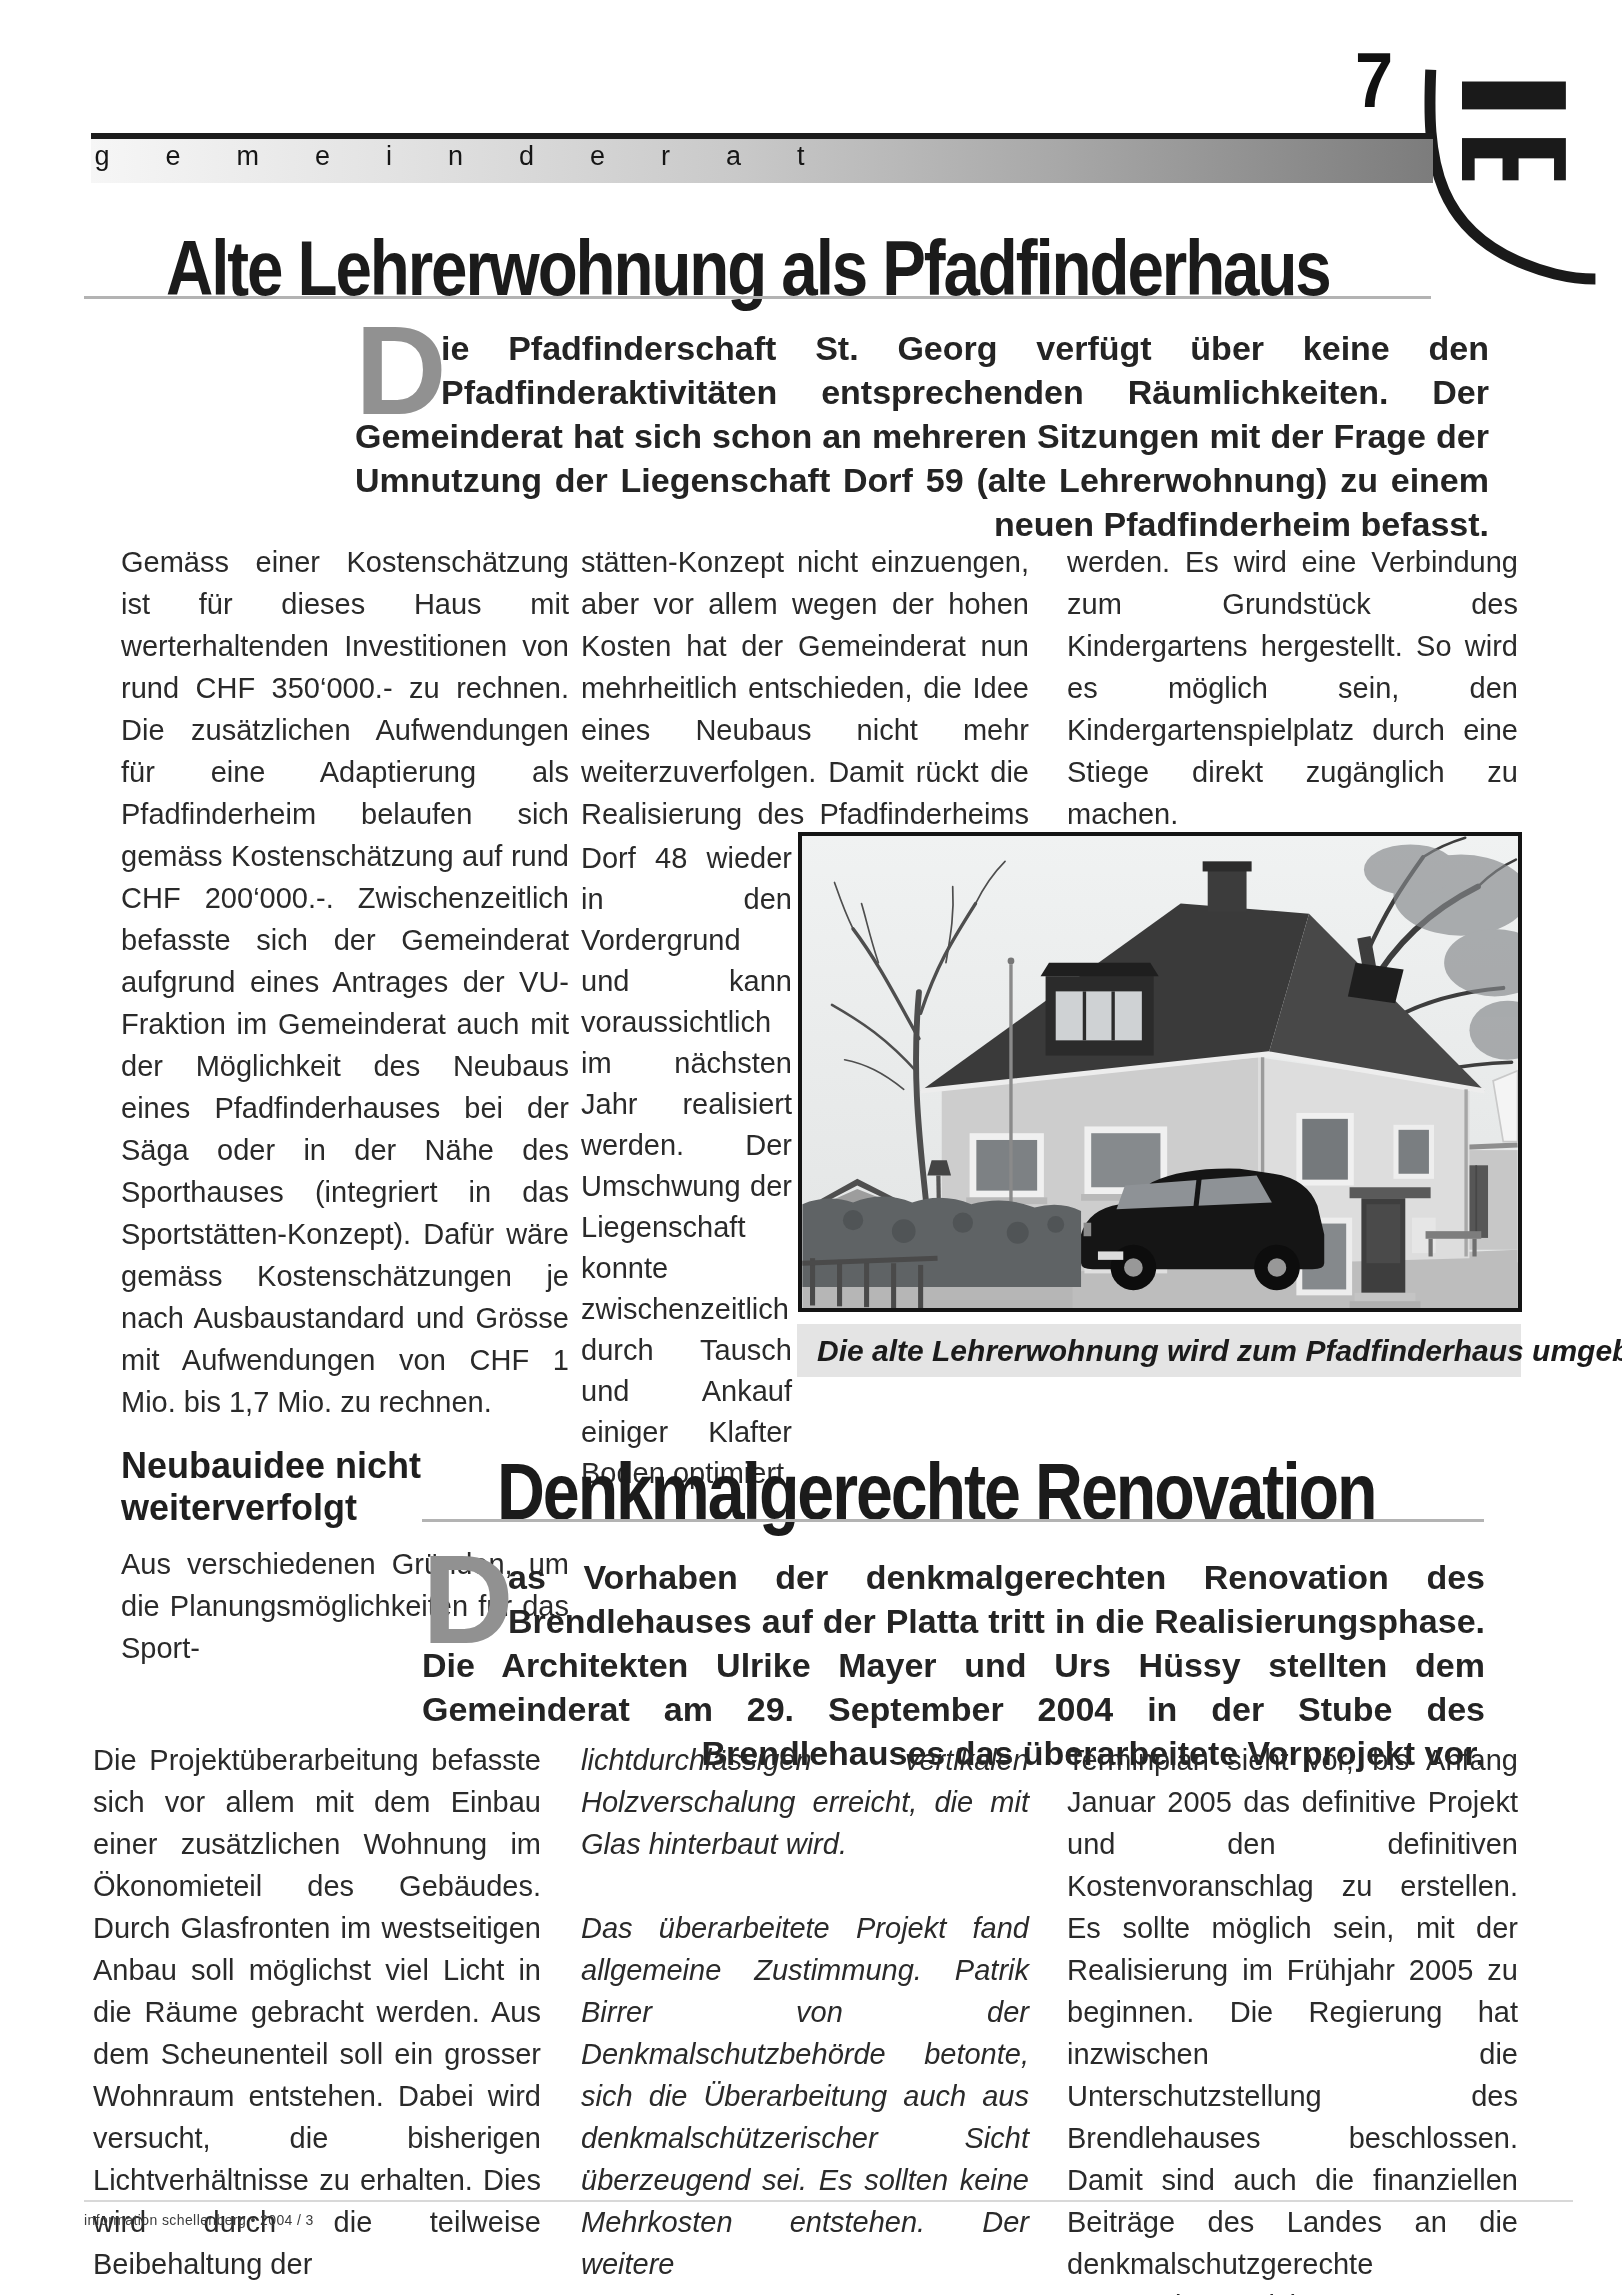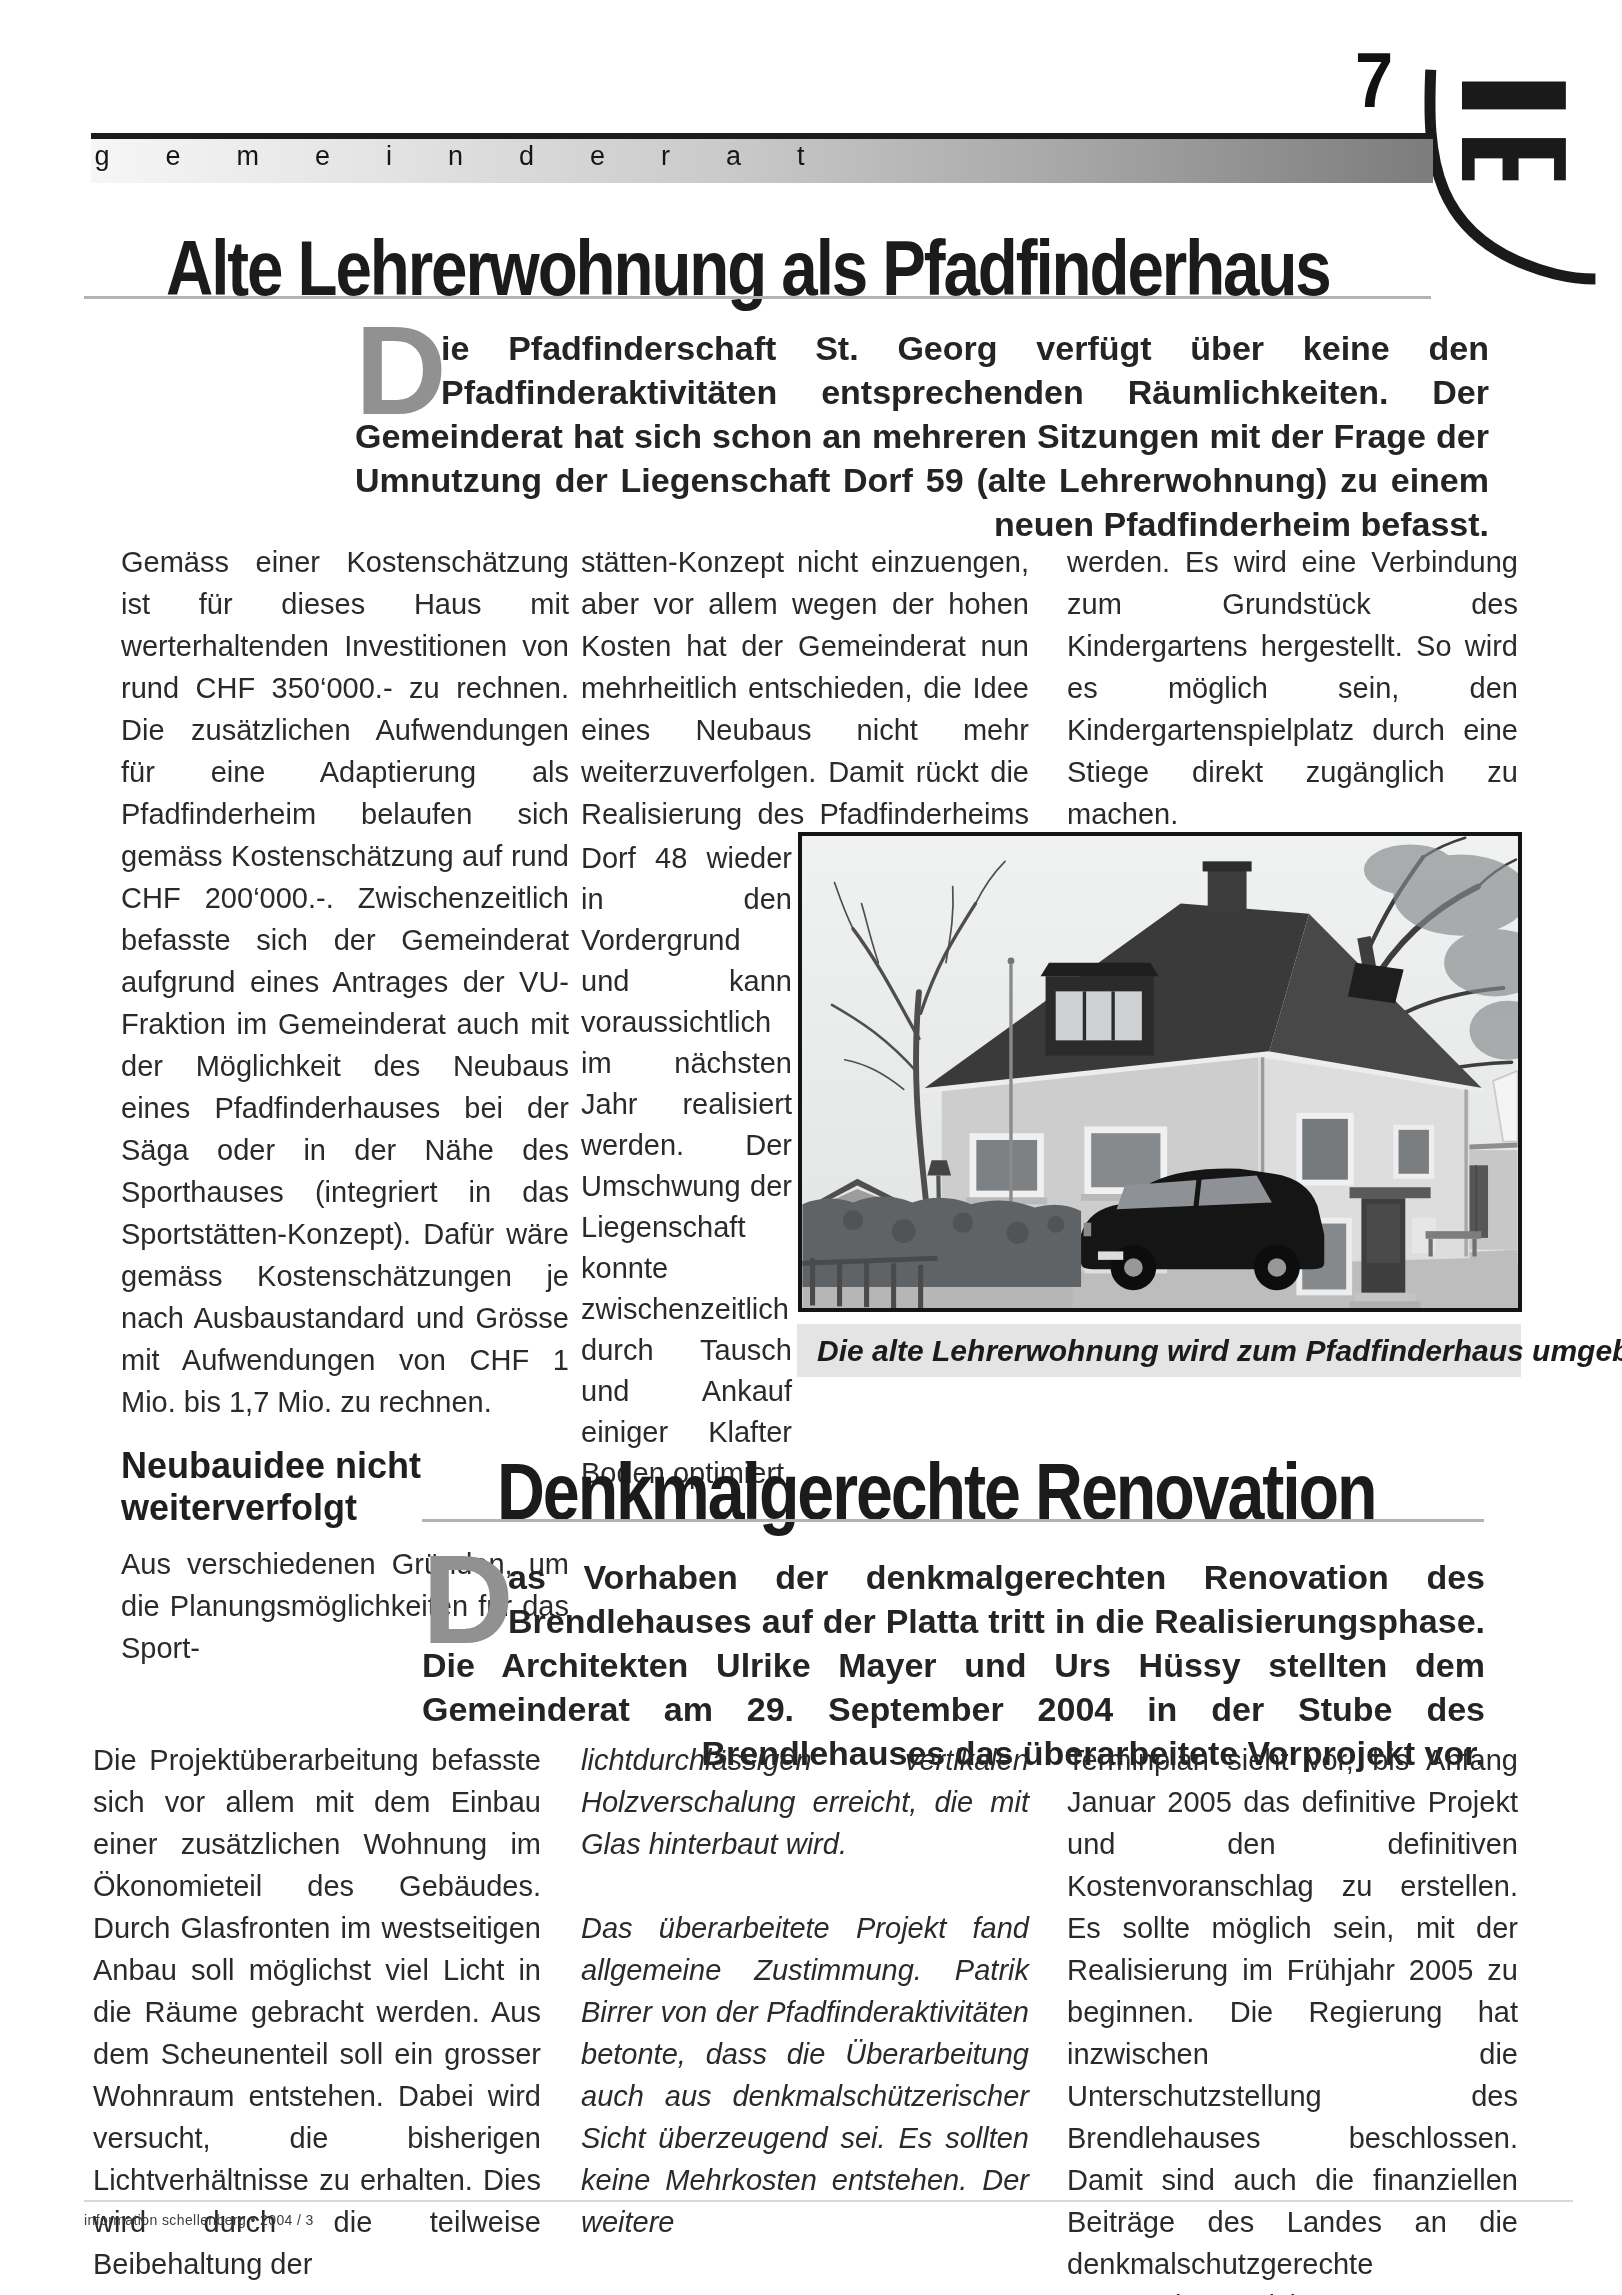--- a/index.html
+++ b/index.html
@@ -254,21 +254,21 @@
     <span class="dropcap">D</span><span>as Vorhaben der denkmalgerechten Renovation des Brendlehauses auf der Platta tritt in die Realisierungsphase. Die Architekten Ulrike Mayer und Urs Hüssy stellten dem Gemeinderat am 29. September 2004 in der Stube des Brendlehauses das überarbeitete Vorprojekt vor.</span>
   </div>
 
   <div class="abs body-col" style="left:93px;top:1739px;width:448px;">
     <p>Die Projektüberarbeitung befasste sich vor allem mit dem Einbau einer zusätzlichen Wohnung im Ökonomieteil des Gebäudes. Durch Glasfronten im westseitigen Anbau soll möglichst viel Licht in die Räume gebracht werden. Aus dem Scheunenteil soll ein grosser Wohnraum entstehen. Dabei wird versucht, die bisherigen Lichtverhältnisse zu erhalten. Dies wird durch die teilweise Beibehaltung der</p>
   </div>
 
   <div class="abs body-col" style="left:581px;top:1739px;width:448px;font-style:italic;">
     <p>lichtdurchlässigen vertikalen Holzverschalung erreicht, die mit Glas hinterbaut wird.</p>
     <div class="gap"></div>
-    <p>Das überarbeitete Projekt fand allgemeine Zustimmung. Patrik Birrer von der Pfadfinderaktivitäten betonte, dass die Überarbeitung auch aus denkmalschützerischer Sicht überzeugend sei. Es sollten keine Mehrkosten entstehen. Der weitere</p>
+    <p>Das überarbeitete Projekt fand allgemeine Zustimmung. Patrik Birrer von der Denkmalschutzbehörde betonte, sich die Überarbeitung auch aus denkmalschützerischer Sicht überzeugend sei. Es sollten keine Mehrkosten entstehen. Der weitere</p>
   </div>
 
   <div class="abs body-col" style="left:1067px;top:1739px;width:451px;">
     <p>Terminplan sieht vor, bis Anfang Januar 2005 das definitive Projekt und den definitiven Kostenvoranschlag zu erstellen. Es sollte möglich sein, mit der Realisierung im Frühjahr 2005 zu beginnen. Die Regierung hat inzwischen die Unterschutzstellung des Brendlehauses beschlossen. Damit sind auch die finanziellen Beiträge des Landes an die denkmalschutzgerechte Renovation gesichert.</p>
   </div>
 
   <div class="abs footer-rule"></div>
   <div class="abs footer-text">information schellenberg  •  2004 / 3</div>
 
 </div>

